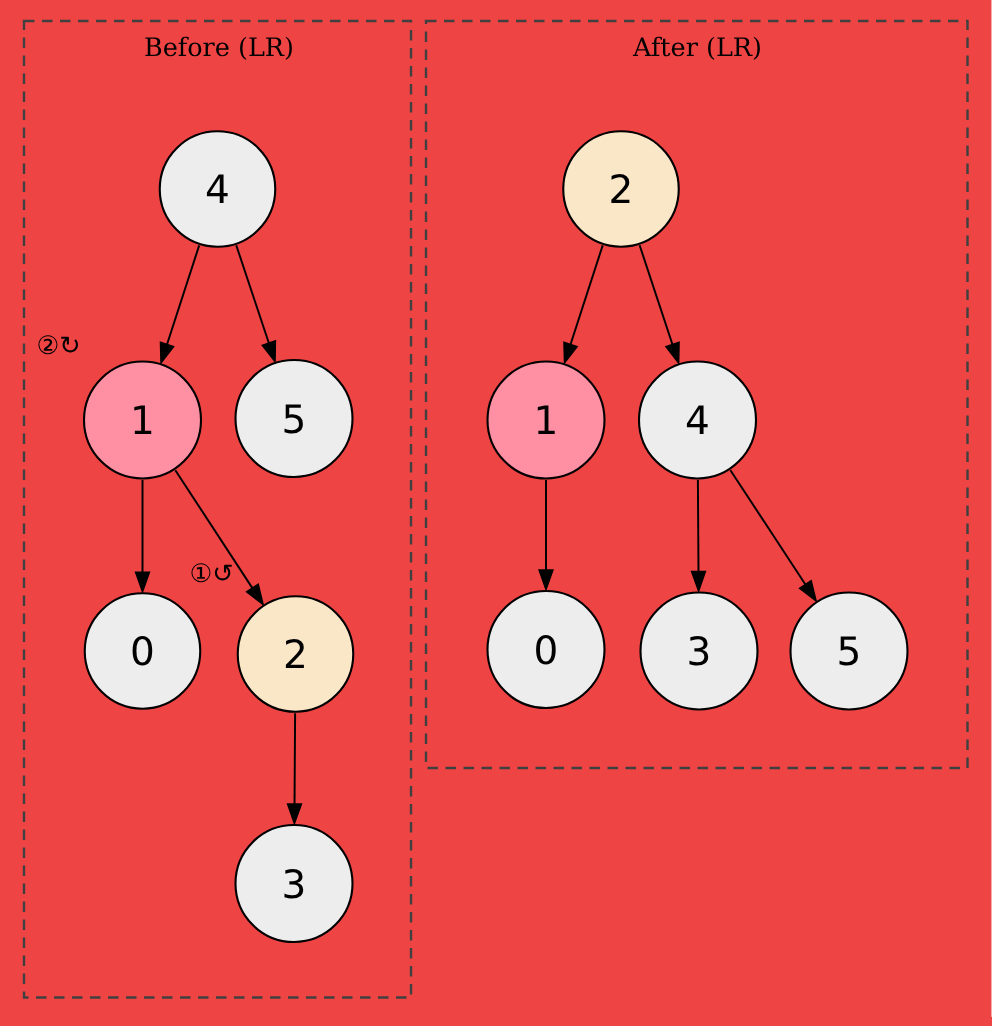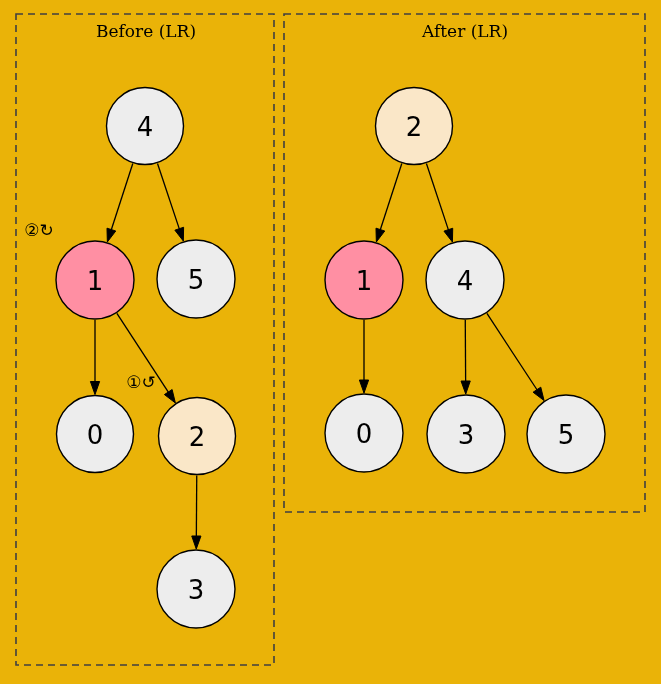--- a/index.html
+++ b/index.html
@@ -5,21 +5,21 @@
   html, body {
     margin: 0;
     padding: 0;
     background: #ffffff;
     font-family: "DejaVu Sans", sans-serif;
   }
   .stage {
     position: relative;
     width: 661px;
     height: 684px;
-    background: #eab308;
+    background: #ef4444;
     overflow: hidden;
   }
   svg text {
     user-select: none;
   }
   .panel-title {
     font-family: "DejaVu Serif", serif;
     font-size: 17px;
     fill: #000000;
   }

